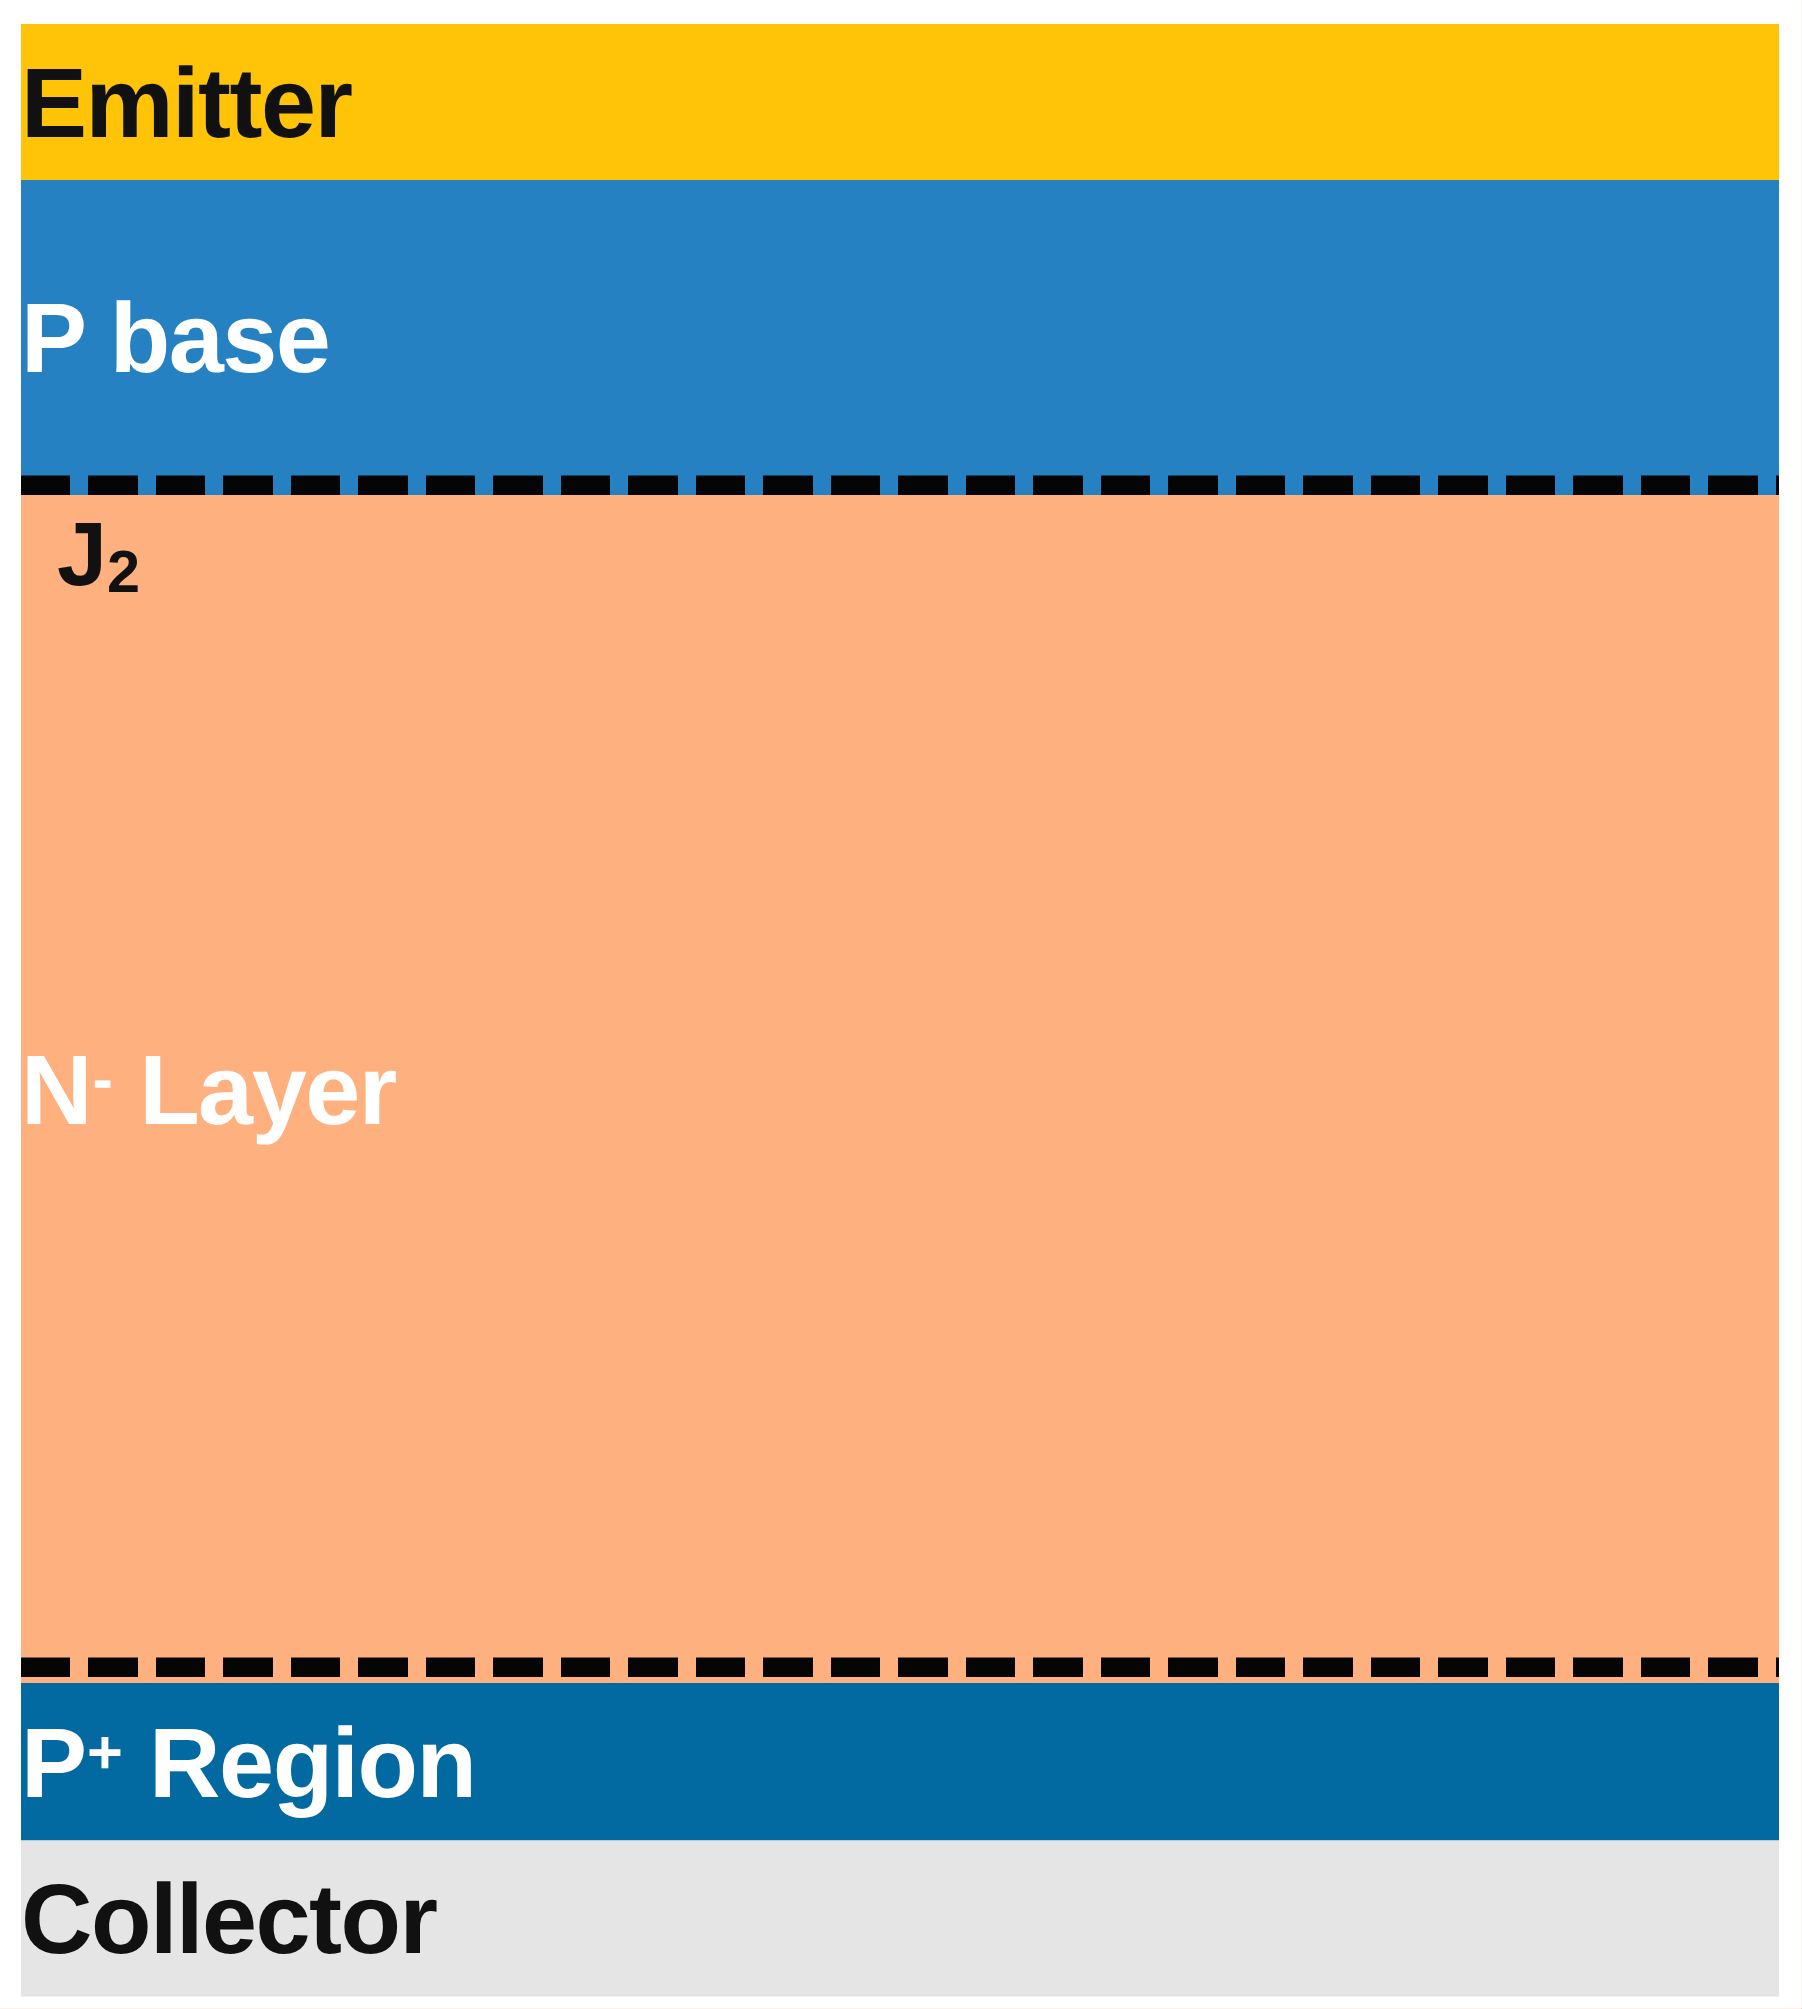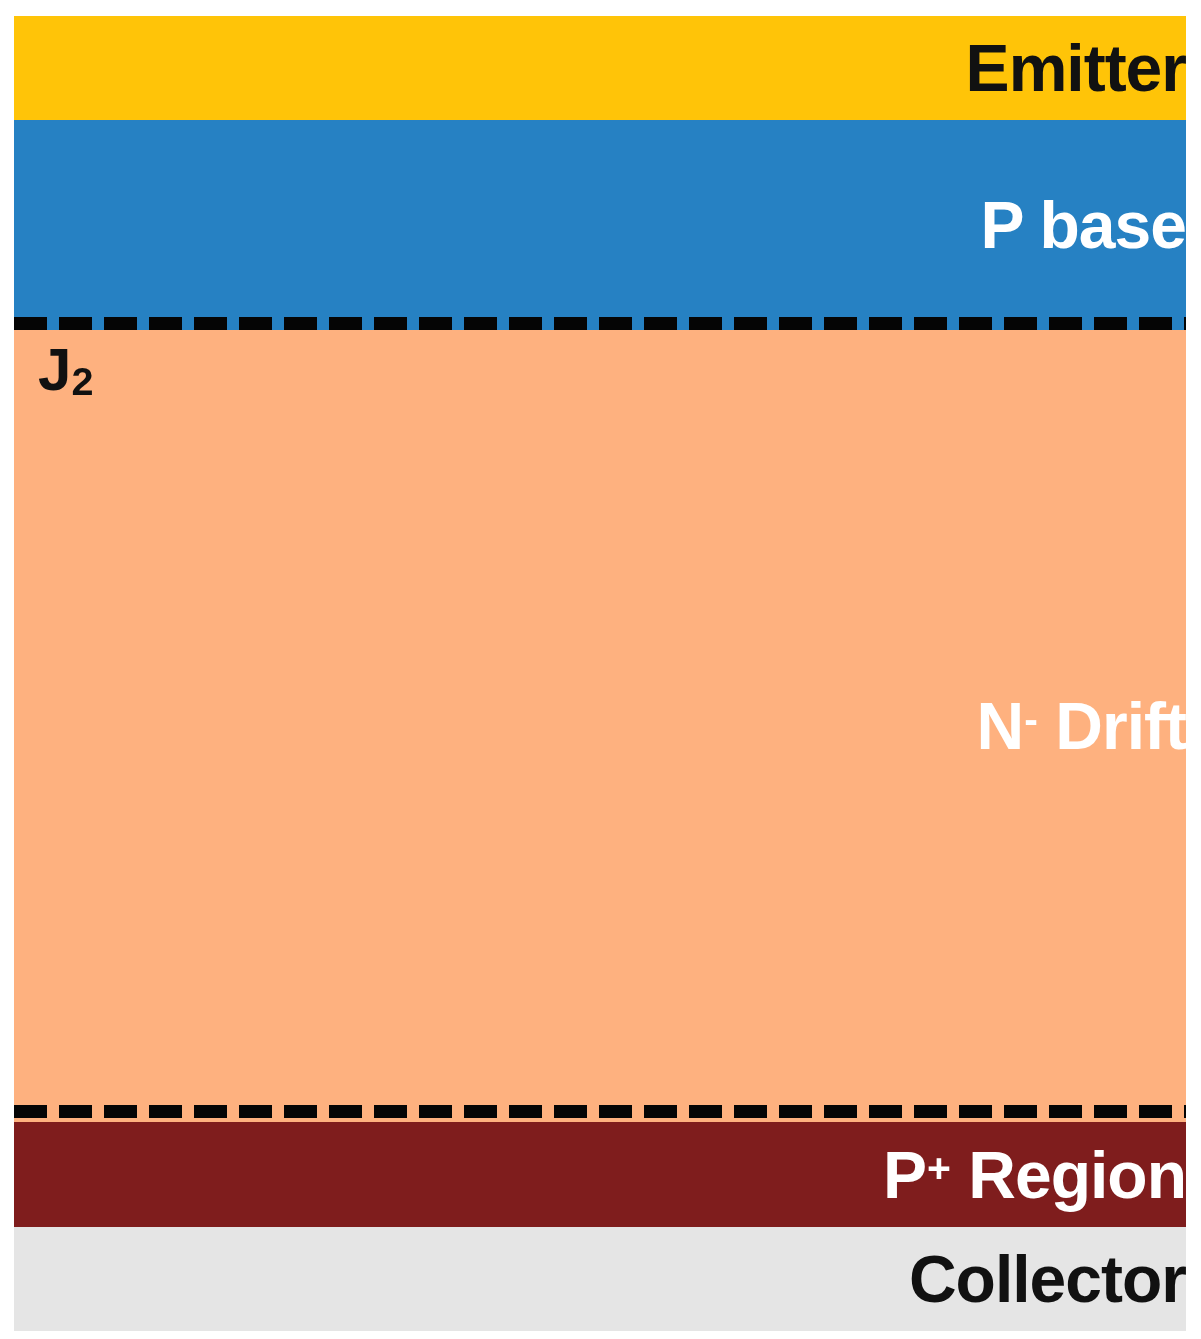--- a/index.html
+++ b/index.html
@@ -20,21 +20,21 @@
     left: 14px;
     top: 16px;
     width: 1172px;
     height: 1304px;
   }
   .layer {
     position: relative;
     width: 100%;
     display: flex;
     align-items: center;
-    justify-content: flex-end;
+    justify-content: flex-start;
   }
   .layer-emitter   { height: 104px; }
   .layer-p-base    { height: 210px; }
   .layer-n-drift   { height: 792px; }
   .layer-fs        { height: 104px; }
   .layer-p-plus    { height: 105px; }
   .layer-collector { height: 104px; }
 
   .band-label {
     font-size: 66px;
@@ -95,25 +95,25 @@
     <div class="layer layer-emitter" style="background-color: rgb(255, 196, 8);">
       <span class="band-label" style="color: rgb(17, 17, 17);">Emitter</span>
     </div>
 
     <div class="layer layer-p-base" style="background-color: rgb(38, 129, 195);">
       <span class="band-label" style="color: rgb(255, 255, 255);">P base</span>
     </div>
 
     <div class="layer layer-n-drift" style="background-color: rgb(254, 177, 127);">
       <span class="junction-label junction-j2" style="color: rgb(17, 17, 17);"><span>J</span><sub>2</sub></span>
-      <span class="band-label" style="color: rgb(255, 255, 255);"><span>N</span><sup>-</sup><span class="label-rest">Drift</span></span>
+      <span class="band-label" style="color: rgb(255, 255, 255);"><span>N</span><sup>-</sup><span class="label-rest">Layer</span></span>
     </div>
 
 
-    <div class="layer layer-p-plus" style="background-color: #7f1d1d;">
+    <div class="layer layer-p-plus" style="background-color: #0369a1;">
       <span class="band-label" style="color: rgb(255, 255, 255);"><span>P</span><sup>+</sup><span class="label-rest">Region</span></span>
     </div>
 
     <div class="layer layer-collector" style="background-color: #e5e5e5;">
       <span class="band-label" style="color: rgb(17, 17, 17);">Collector</span>
     </div>
 
     <div class="dash-line dash-j2" style="color: rgb(5, 5, 5);"></div>
     <div class="dash-line dash-j1" style="color: rgb(5, 5, 5);"></div>
 

